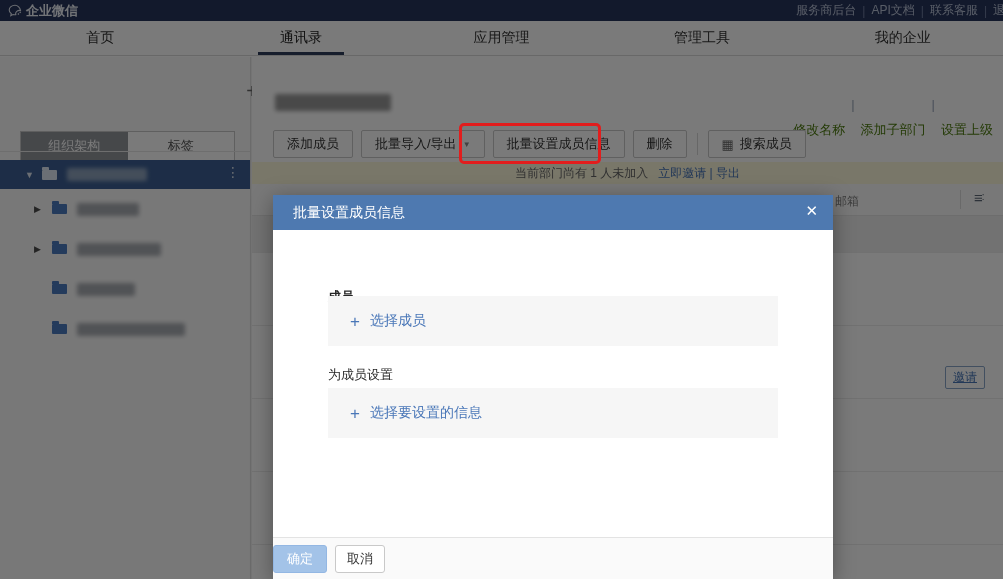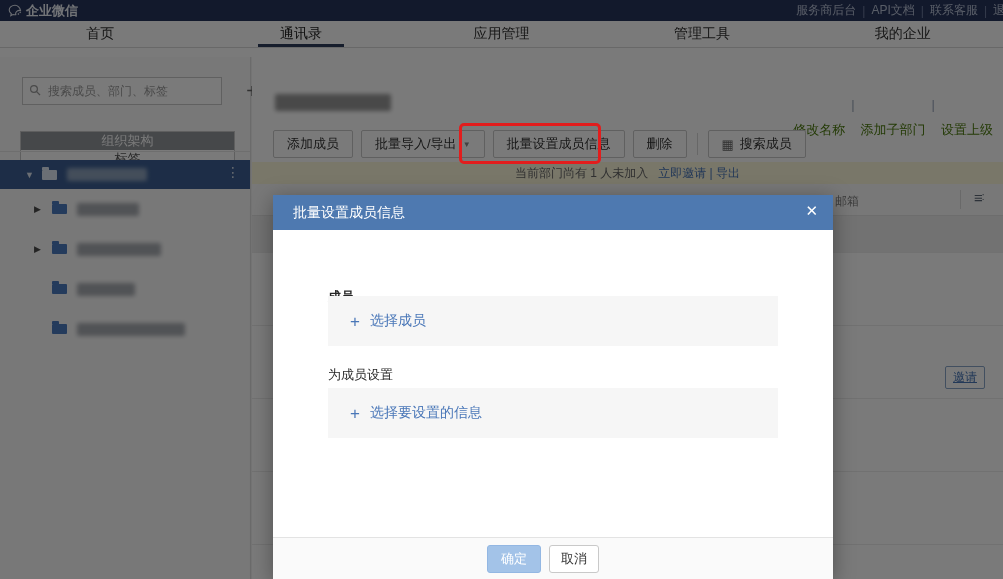--- a/index.html
+++ b/index.html
@@ -10,42 +10,42 @@
   .topbar{position:absolute;left:0;top:0;width:100%;height:21px;background:#27355c;
           display:flex;align-items:center;justify-content:space-between;box-sizing:border-box;padding:0 0 0 8px;}
   .logo{display:flex;align-items:center;gap:4px;color:#eef2f8;font-size:13px;font-weight:bold;}
   .logo svg{display:block;}
   .toplinks{position:absolute;right:-14px;top:0;height:21px;display:flex;align-items:center;
             gap:6px;font-size:12px;color:#b9c3d8;white-space:nowrap;}
   .toplinks a{color:#b9c3d8;text-decoration:none;}
   .toplinks .sep{color:#6f7da0;}
 
   
-  .navbar{position:absolute;left:0;top:21px;width:100%;height:27px;background:#ffffff;
+  .navbar{position:absolute;left:0;top:21px;width:100%;height:35px;background:#ffffff;
           border-bottom:1px solid #d9d9d9;display:flex;box-sizing:border-box;}
   .navtab{flex:1;display:flex;align-items:center;justify-content:center;font-size:14px;
           color:#333;position:relative;cursor:pointer;}
   .navtab.active{color:#222;}
   .navtab.active .underline{position:absolute;bottom:0;left:50%;transform:translateX(-50%);
           width:86px;height:3px;background:#2f3d5c;}
 
   
   .page{position:absolute;left:0;top:57px;width:100%;height:522px;background:#f2f2f2;}
 
   
   .sidebar{position:absolute;left:0;top:57px;width:251px;height:522px;background:#fbfbfb;
            border-right:1px solid #e0e0e0;box-sizing:border-box;}
   .searchrow{position:absolute;left:22px;top:20px;width:210px;height:30px;}
   .searchbox{position:absolute;left:0;top:0;width:200px;height:28px;border:1px solid #c9c9c9;
              background:#fff;box-sizing:border-box;display:flex;align-items:center;padding:0 6px;gap:5px;}
   .searchbox input{border:none;outline:none;flex:1;font-size:12px;color:#333;background:transparent;min-width:0;}
   .searchbox input::placeholder{color:#9b9b9b;}
   .plusbtn{position:absolute;right:-26px;top:2px;font-size:20px;color:#666;line-height:24px;cursor:pointer;}
   .toggle{position:absolute;left:20px;top:74px;width:215px;height:30px;border:1px solid #c6c6c6;
-          display:flex;box-sizing:border-box;background:#fff;flex-direction:column;}
+          display:flex;box-sizing:border-box;background:#fff;}
   .toggle .cell{flex:1;display:flex;align-items:center;justify-content:center;font-size:13px;color:#555;cursor:pointer;}
   .toggle .cell.active{background:#92969b;color:#fff;}
   .side-divider{position:absolute;left:0;top:94px;width:100%;height:0;border-bottom:1px solid #e6e6e6;}
 
   .tree{position:absolute;left:0;top:103px;width:100%;}
   .tree-root{height:29px;background:#3d5f94;display:flex;align-items:center;position:relative;color:#fff;}
   .tree-root .caret{margin-left:25px;font-size:9px;color:#dfe7f2;}
   .tree-dots{position:absolute;right:10px;top:4px;color:#d6deea;font-size:14px;letter-spacing:0;}
   .tree-row{height:40px;display:flex;align-items:center;background:transparent;}
   .tree-row .caret{width:10px;margin-left:34px;font-size:9px;color:#4d4d4d;}
@@ -109,21 +109,21 @@
   .m-label.l1{top:58px;font-weight:bold;}
   .m-label.l2{top:136px;}
   .m-box{position:absolute;left:55px;width:450px;height:50px;background:#f6f6f6;display:flex;
          align-items:center;padding-left:22px;box-sizing:border-box;gap:10px;cursor:pointer;}
   .m-box.b1{top:66px;}
   .m-box.b2{top:158px;}
   .m-plus{color:#4a77b8;font-size:17px;line-height:1;}
   .m-link{color:#4a77b8;font-size:14px;}
   .m-foot{position:absolute;left:0;bottom:0;width:100%;height:42px;background:#fafafa;
           border-top:1px solid #e3e3e3;box-sizing:border-box;display:flex;align-items:center;
-          justify-content:center;gap:8px;padding-right:20px;}
+          justify-content:flex-start;gap:8px;padding-right:20px;}
   .btn-ok{width:52px;height:26px;background:#a3c3e8;border:1px solid #93b7e3;border-radius:3px;
           color:#fff;font-size:13px;display:flex;align-items:center;justify-content:center;cursor:pointer;}
   .btn-cancel{width:48px;height:26px;background:#fff;border:1px solid #c9c9c9;border-radius:3px;
           color:#333;font-size:13px;display:flex;align-items:center;justify-content:center;cursor:pointer;}
 </style>
 </head>
 <body>
 
 <div id="app">
 
@@ -164,29 +164,20 @@
       </div>
     <div class="navtab">
         <span>我的企业</span>
       </div>
   </div>
 
   <div class="page"></div>
 
   <div class="sidebar">
     <div class="searchrow">
-      <div class="searchbox">
-        <span>
-          <svg width="12" height="12" viewBox="0 0 12 12">
-              <circle cx="5" cy="5" r="3.4" fill="none" stroke="#9b9b9b" stroke-width="1.2"></circle>
-              <line x1="7.6" y1="7.6" x2="11" y2="11" stroke="#9b9b9b" stroke-width="1.2"></line>
-            </svg>
-        </span>
-        <input placeholder="搜索成员、部门、标签" style="">
-      </div>
       <span class="plusbtn">+</span>
     </div>
     <div class="toggle">
       <div class="cell active">组织架构</div>
       <div class="cell">标签</div>
     </div>
     <div class="side-divider"></div>
 
     <div class="tree">
       <div class="tree-root">

